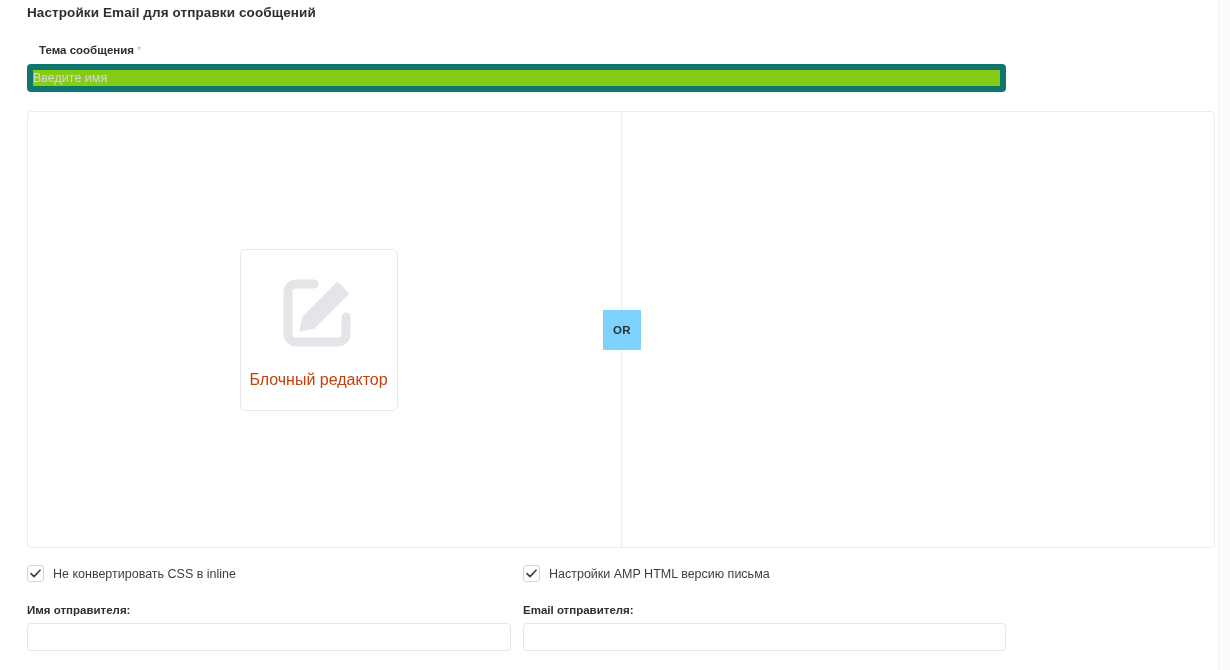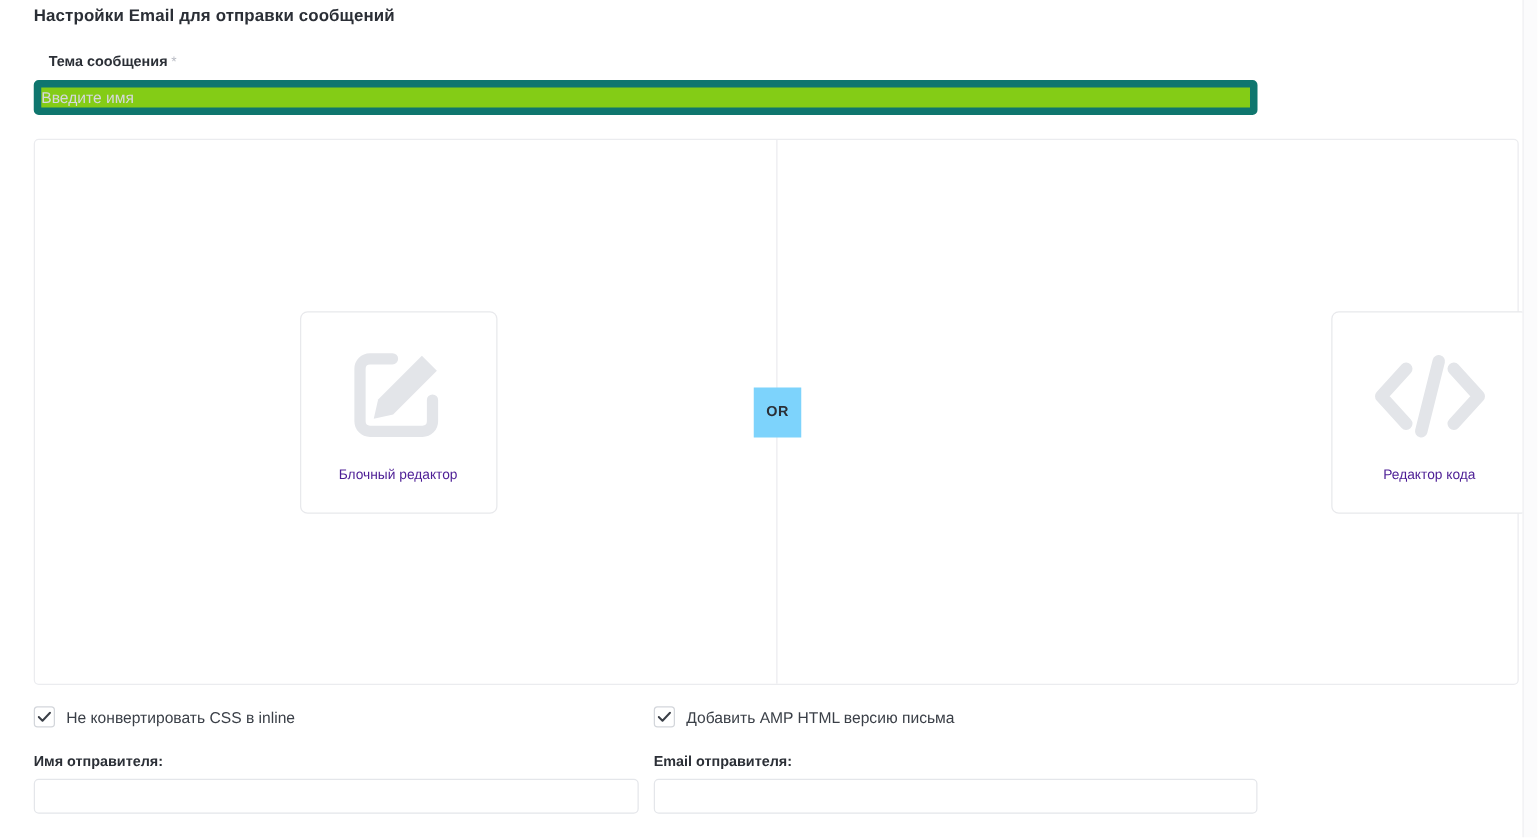--- a/index.html
+++ b/index.html
@@ -159,22 +159,22 @@
   }
   .editor-card .icon-wrap {
     width: 92px;
     height: 86px;
     display: flex;
     align-items: center;
     justify-content: center;
     margin-bottom: 14px;
   }
   .editor-card .card-label {
-    font-size: 11px;
-    color: #4c1d95;
+    font-size: 16px;
+    color: #c2410c;
   }
   .editor-card.right-card {
     position: relative;
     left: 225px;
   }
   .editor-card.left-card {
     position: relative;
     left: -6px;
   }
 
@@ -250,51 +250,39 @@
           <div class="icon-wrap">
             <svg width="78" height="76" viewBox="0 0 78 76" fill="none" xmlns="http://www.w3.org/2000/svg">
               <path d="M34 8 H16 C11.5 8 8 11.5 8 16 V58 C8 62.5 11.5 66 16 66 H58 C62.5 66 66 62.5 66 58 V41" stroke="#e3e5e9" stroke-width="9" stroke-linecap="round" stroke-linejoin="round"></path>
               <path d="M57.5 5.5 L69.5 17.5 L34.5 52.5 L19 56 L22.5 40.5 Z" fill="#e3e5e9"></path>
             </svg>
           </div>
           <div class="card-label">Блочный редактор</div>
         </div>
       </div>
 
-      <div class="editor-half right">
-        <div class="editor-card right-card">
-          <div class="icon-wrap">
-            <svg width="92" height="72" viewBox="0 0 92 72" fill="none" xmlns="http://www.w3.org/2000/svg">
-              <path d="M27 14 L7 36 L27 58" stroke="#e3e5e9" stroke-width="10" stroke-linecap="round" stroke-linejoin="round"></path>
-              <path d="M65 14 L85 36 L65 58" stroke="#e3e5e9" stroke-width="10" stroke-linecap="round" stroke-linejoin="round"></path>
-              <path d="M53 8 L39 64" stroke="#e3e5e9" stroke-width="10" stroke-linecap="round"></path>
-            </svg>
-          </div>
-          <div class="card-label">Редактор кода</div>
-        </div>
-      </div>
 
     </div>
 
     <div class="checkbox-row cb-one">
       <span class="cbox">
         <svg width="11" height="9" viewBox="0 0 11 9" fill="none" xmlns="http://www.w3.org/2000/svg">
           <path d="M1 4.6 L4 7.6 L10 1.2" stroke="#3a3f47" stroke-width="1.6" stroke-linecap="round" stroke-linejoin="round"></path>
         </svg>
       </span>
       <span class="cb-label">Не конвертировать CSS в inline</span>
     </div>
 
     <div class="checkbox-row cb-two">
       <span class="cbox">
         <svg width="11" height="9" viewBox="0 0 11 9" fill="none" xmlns="http://www.w3.org/2000/svg">
           <path d="M1 4.6 L4 7.6 L10 1.2" stroke="#3a3f47" stroke-width="1.6" stroke-linecap="round" stroke-linejoin="round"></path>
         </svg>
       </span>
-      <span class="cb-label">Добавить AMP HTML версию письма</span>
+      <span class="cb-label">Настройки AMP HTML версию письма</span>
     </div>
 
     <div class="field-label sender-label-name">Имя отправителя:</div>
     <input class="sender-input name" type="text" value="" placeholder="" style="">
 
     <div class="field-label sender-label-email">Email отправителя:</div>
     <input class="sender-input email" type="text" value="" placeholder="" style="">
 
   </div>
 

